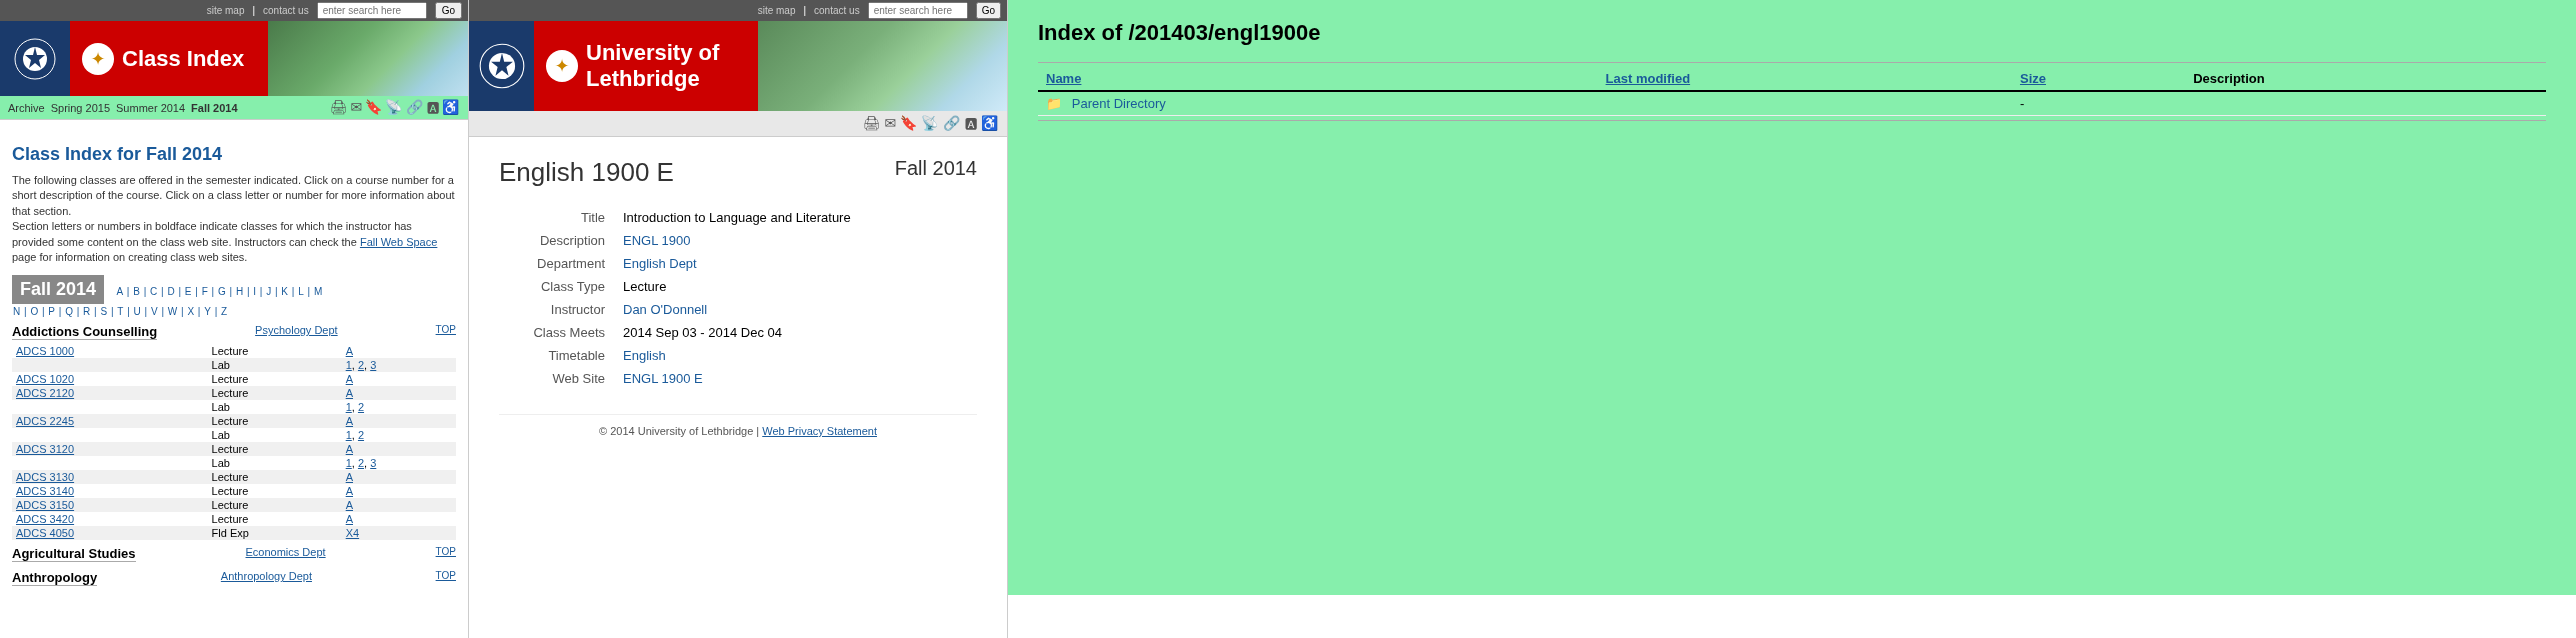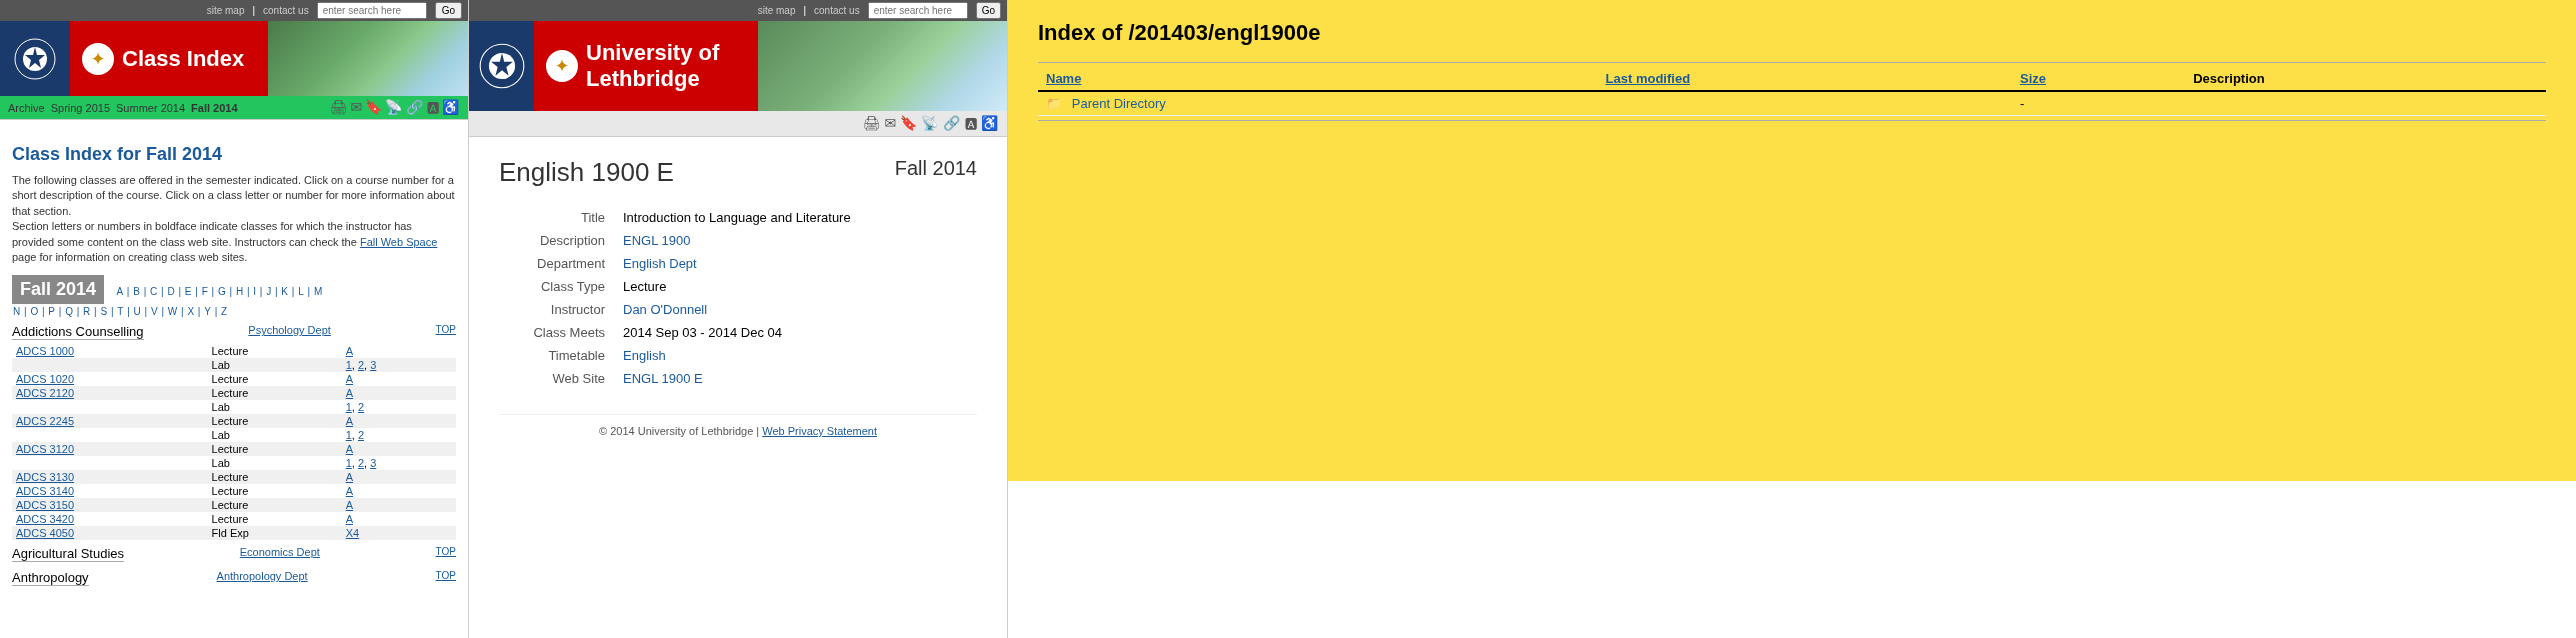--- a/index.html
+++ b/index.html
@@ -13,41 +13,41 @@
     .p1-topbar button { font-size: 10px; padding: 1px 5px; }
     .p1-header { display: flex; height: 75px; overflow: hidden; position: relative; }
     .p1-logo-area { width: 70px; background: #1a3a6b; display: flex; align-items: center; justify-content: center; flex-shrink: 0; }
     .p1-logo { width: 48px; height: 48px; background: #1a3a6b; display: flex; align-items: center; justify-content: center; }
     .p1-logo svg { width: 44px; height: 44px; }
     .p1-title-bar { background: #cc0000; display: flex; align-items: center; padding: 0 12px; gap: 8px; flex: 1; }
     .p1-title-bar .sun-icon { width: 32px; height: 32px; background: #fff; border-radius: 50%; display: flex; align-items: center; justify-content: center; flex-shrink: 0; }
     .p1-title-bar .sun-icon span { color: #cc8800; font-size: 18px; }
     .p1-title-text { color: #fff; font-size: 22px; font-weight: bold; }
     .p1-header-img { width: 200px; background: linear-gradient(135deg, #4a7a4a 0%, #6aaa6a 40%, #8bc88b 60%, #a0d0e0 80%, #c0e0f0 100%); overflow: hidden; position: relative; }
-    .p1-nav-strip { background: #22c55e; border-bottom: 1px solid #ccc; padding: 3px 8px; display: flex; align-items: center; justify-content: space-between; }
+    .p1-nav-strip { background: #86efac; border-bottom: 1px solid #ccc; padding: 3px 8px; display: flex; align-items: center; justify-content: space-between; }
     .p1-nav-links { display: flex; gap: 6px; font-size: 11px; }
     .p1-nav-links a { color: #333; text-decoration: none; }
     .p1-nav-links span { color: #333; font-weight: bold; }
     .p1-icons { display: flex; gap: 3px; }
     .p1-icons span { font-size: 14px; color: #555; }
     .p1-content { padding: 24px 12px; overflow: hidden; }
     .p1-page-title { color: #1a5a9a; font-size: 18px; font-weight: bold; margin-bottom: 8px; }
     .p1-desc { font-size: 11px; color: #333; line-height: 1.4; margin-bottom: 10px; }
     .p1-desc a { color: #1a5a9a; }
     .fall-header { background: #888; color: #fff; font-size: 18px; font-weight: bold; padding: 4px 8px; display: inline-block; margin-right: 8px; }
     .alpha-links { font-size: 10px; color: #1a5a9a; display: inline; }
     .alpha-links a { color: #1a5a9a; text-decoration: none; margin: 0 1px; }
     .section-row { display: flex; justify-content: space-between; margin-bottom: 2px; }
     .top-link { font-size: 10px; color: #1a5a9a; }
     table.class-table { width: 100%; border-collapse: collapse; font-size: 11px; }
     table.class-table td { padding: 1px 4px; }
     table.class-table tr:nth-child(even) { background: #f0f0f0; }
     .code { color: #1a5a9a; text-decoration: underline; cursor: pointer; }
     .sub-section { margin-top: 6px; }
-    .sub-section-title { font-size: 13px; font-weight: normal; border-bottom: 1px solid #aaa; margin-bottom: 2px; }
+    .sub-section-title { font-size: 13px; font-weight: bold; border-bottom: 1px solid #aaa; margin-bottom: 2px; }
     .dept-link { color: #1a5a9a; font-size: 11px; }
 
     
     .panel2 { width: 539px; height: 639px; border-right: 1px solid #ccc; overflow: hidden; background: #fff; flex-shrink: 0; }
     .p2-topbar { background: #555; color: #fff; font-size: 10px; padding: 2px 6px; display: flex; align-items: center; gap: 8px; justify-content: flex-end; }
     .p2-topbar a { color: #ccc; text-decoration: none; }
     .p2-topbar input { font-size: 10px; padding: 1px 4px; width: 100px; }
     .p2-topbar button { font-size: 10px; padding: 1px 4px; }
     .p2-header { display: flex; height: 90px; overflow: hidden; }
     .p2-logo-area { width: 65px; background: #1a3a6b; display: flex; align-items: center; justify-content: center; flex-shrink: 0; }
@@ -64,21 +64,21 @@
     .course-title { font-size: 26px; color: #333; font-weight: normal; }
     .course-term { font-size: 20px; color: #333; }
     .info-table { width: 100%; }
     .info-table tr td:first-child { text-align: right; padding-right: 16px; color: #555; font-size: 13px; padding-bottom: 6px; width: 120px; }
     .info-table tr td:last-child { font-size: 13px; padding-bottom: 6px; }
     .info-link { color: #1a5a9a; text-decoration: none; }
     .p2-footer { text-align: center; font-size: 11px; color: #555; padding: 10px; border-top: 1px solid #eee; margin-top: 20px; }
     .p2-footer a { color: #1a5a9a; }
 
     
-    .panel3 { flex: 1; height: 481px; overflow: hidden; background: #fde047; padding: 20px 30px; }
+    .panel3 { flex: 1; height: 595px; overflow: hidden; background: #86efac; padding: 20px 30px; }
     .p3-title { font-size: 22px; font-weight: bold; color: #000; margin-bottom: 16px; }
     .p3-table { width: 100%; border-collapse: collapse; font-size: 13px; }
     .p3-table th { text-align: left; border-bottom: 2px solid #000; padding: 4px 8px; }
     .p3-table th a { color: #1a5a9a; text-decoration: underline; }
     .p3-table td { padding: 4px 8px; border-bottom: 1px solid #eee; }
     .folder-icon { color: #aa6600; margin-right: 6px; }
     .p3-link { color: #1a5a9a; text-decoration: none; }
     hr.p3-hr { border: none; border-top: 1px solid #aaa; margin: 4px 0; }
   </style>
 </head>

